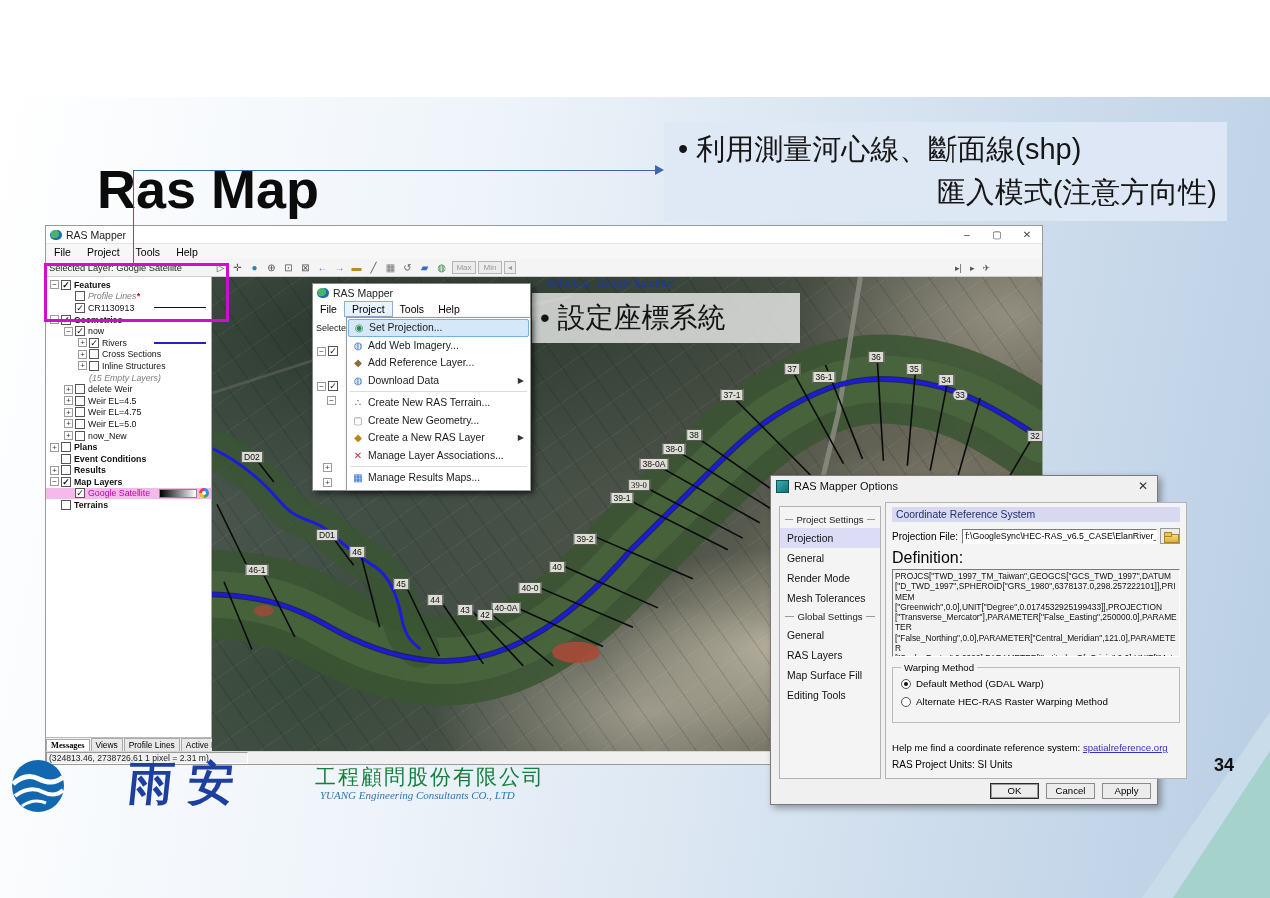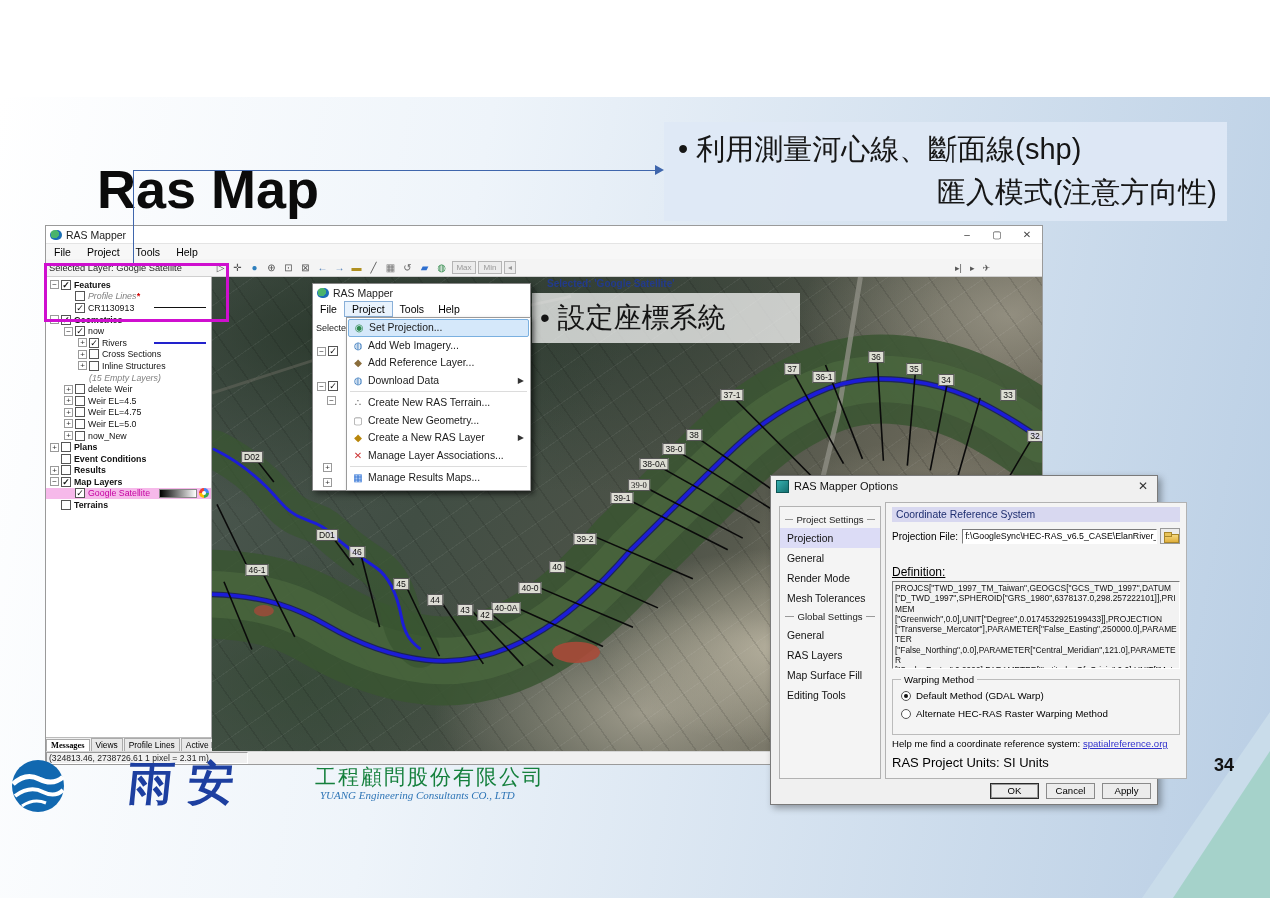--- a/index.html
+++ b/index.html
@@ -116,30 +116,30 @@
   .nav-item { padding:4.5px 0 4.5px 7px; font-size:10.4px; color:#111; }
   .nav-item.sel { background:#dcdcf6; }
   #od-content { position:absolute; left:114px; top:26px; width:302px; height:277px; background:#f4f4f4; border:1px solid #b2b2b2; padding:4px 6px; display:flex; flex-direction:column; }
   #crs-header { background:#d8d8f0; color:#1f2f70; font-size:10.4px; padding:2px 4px; flex:none; }
   #proj-row { display:flex; align-items:center; margin-top:6px; flex:none; }
   #proj-label { flex:none; margin-right:4px; font-size:10px; }
   #proj-file { flex:1; height:15px; background:#fff; border:1px solid; border-color:#7a7a7a #fff #fff #7a7a7a; font-size:8.8px; line-height:13px; padding:0 2px; overflow:hidden; white-space:nowrap; }
   #browse-btn { width:20px; height:16px; margin-left:3px; background:#ececec; border:1px solid #999; position:relative; }
   #browse-btn::before { content:""; position:absolute; left:3px; top:5px; width:13px; height:7px; background:linear-gradient(#f6d87c,#e0af3c); border:1px solid #a8862a; }
   #browse-btn::after { content:""; position:absolute; left:3px; top:3px; width:6px; height:3px; background:#e8c35a; border:1px solid #a8862a; }
-  #def-label { margin-top:21px; flex:none; font-size:12px;text-decoration:underline; }
+  #def-label { margin-top:5px; flex:none; font-size:16px; }
   #def-box { margin-top:2px; height:88px; background:#f2f2f2; border:1px solid; border-color:#7a7a7a #fff #fff #7a7a7a; font-size:8.4px; line-height:10.3px; padding:1px 2px; white-space:pre-wrap; word-break:break-all; overflow:hidden; flex:none; color:#111; }
   #warp-box { margin-top:10px; border:1px solid #bbb; position:relative; padding:10px 8px 8px 8px; flex:none; }
   #warp-legend { position:absolute; left:8px; top:-6px; background:#f4f4f4; padding:0 3px; font-size:9.6px; }
   .radio-row { display:flex; align-items:center; margin-bottom:7px; font-size:9.8px; }
   .radio { width:10px; height:10px; border-radius:50%; border:1px solid #555; background:#fff; margin-right:5px; position:relative; flex:none; }
   .radio.on::after { content:""; position:absolute; left:2px; top:2px; width:4px; height:4px; border-radius:50%; background:#111; }
   #od-help { margin-top:auto; font-size:9.6px; flex:none; }
   #od-help a { color:#3333cc; text-decoration:underline; }
-  #od-units { margin-top:6px; margin-bottom:4px; font-size:13px; flex:none; }
+  #od-units { margin-top:6px; margin-bottom:4px; font-size:10px; flex:none; }
   #od-footer { position:absolute; left:0; bottom:5px; right:6px; display:flex; justify-content:flex-end; gap:7px; }
   .od-btn { width:49px; height:16px; background:#ececec; border:1px solid #8a8a8a; font-size:9.6px; text-align:center; line-height:14px; }
   .od-btn.default { border:1px solid #2a2a2a; box-shadow:inset 0 0 0 1px #9a9a9a; }
 </style>
 </head>
 <body>
 
 <div id="slide">
   <div id="band" class="abs"></div>
   <div id="dec1" class="abs"></div>
@@ -355,21 +355,21 @@
             <line x1="43" y1="187" x2="62" y2="212" stroke="#0a0a0a" stroke-width="1.6"></line>
             <line x1="5" y1="235" x2="38" y2="305" stroke="#0a0a0a" stroke-width="1.6"></line>
             <line x1="12" y1="315" x2="40" y2="385" stroke="#0a0a0a" stroke-width="1.6"></line>
           </svg>
         <div id="map-selected">Selected: 'Google Satellite'</div>
         <div id="bullet2">
           <span>•</span>&nbsp;<span>設定座標系統</span>
         </div>
         <div id="map-labels">
             <div class="map-label" style="left: 823px; top: 159px;">32</div>
-            <div class="map-label" style="left: 796px; top: 118px;">33</div>
+            <div class="map-label" style="left: 748px; top: 118px; border-radius: 6px;">33</div>
             <div class="map-label" style="left: 734px; top: 103px;">34</div>
             <div class="map-label" style="left: 702px; top: 92px;">35</div>
             <div class="map-label" style="left: 664px; top: 80px;">36</div>
             <div class="map-label" style="left: 612px; top: 80px; margin-top: 20px;">36-1</div>
             <div class="map-label" style="left: 580px; top: 92px;">37</div>
             <div class="map-label" style="left: 520px; top: 118px;">37-1</div>
             <div class="map-label" style="left: 482px; top: 158px;">38</div>
             <div class="map-label" style="left: 462px; top: 172px;">38-0</div>
             <div class="map-label" style="left: 442px; top: 187px;">38-0A</div>
             <div class="map-label" style="left: 427px; top: 208px; font-family: Liberation Serif, serif;">39-0</div>

